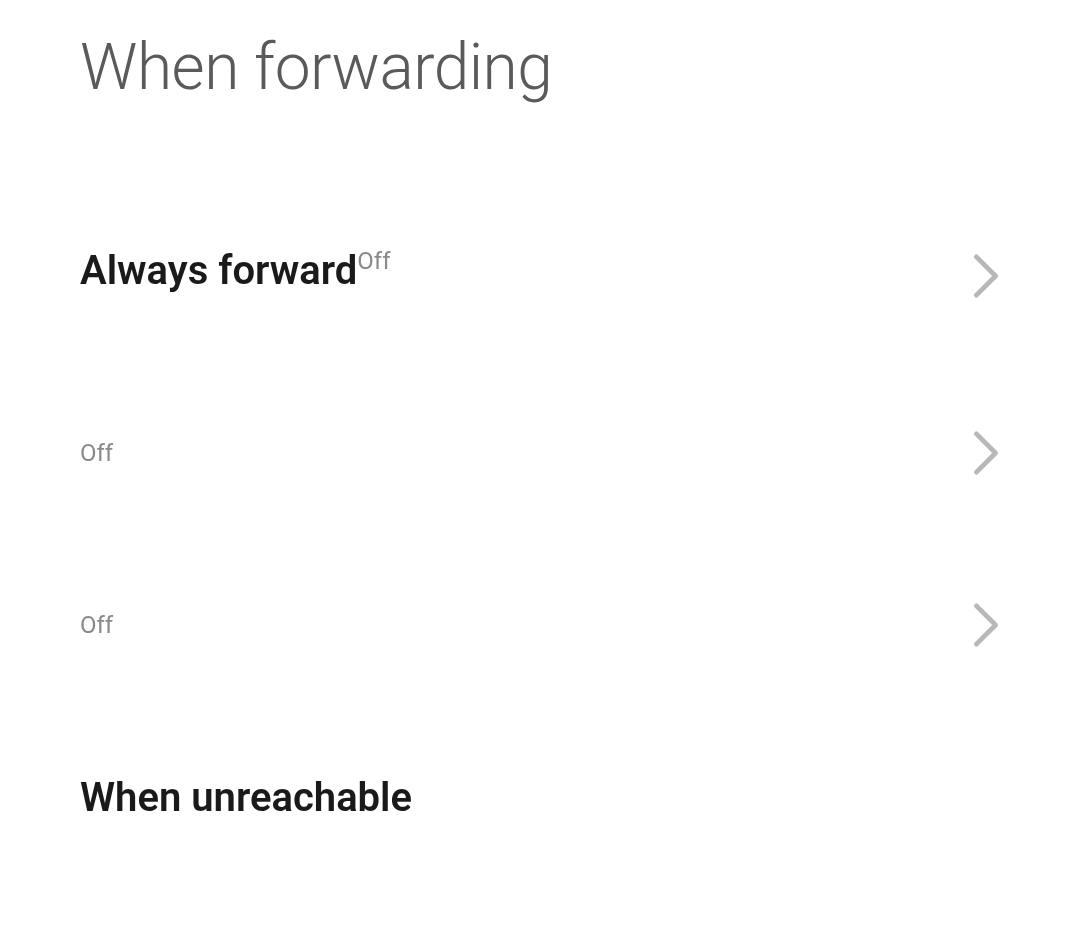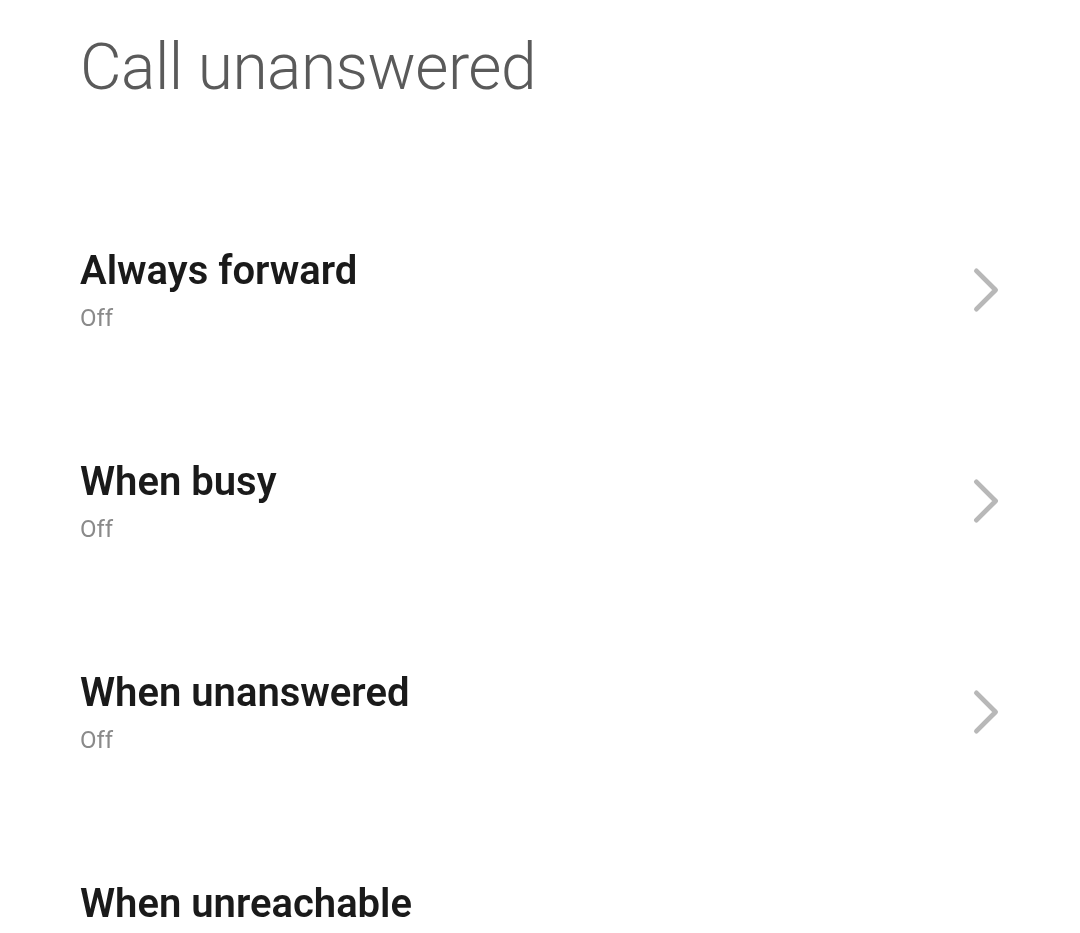--- a/index.html
+++ b/index.html
@@ -29,21 +29,21 @@
       justify-content: space-between;
       padding: 32px 80px 32px 80px;
       cursor: pointer;
       margin-bottom: 62px;
     }
     .settings-item:last-child {
       margin-bottom: 0;
     }
     .item-text {
       display: flex;
-      flex-direction: column;
+      flex-direction: row;
     }
     .item-title {
       font-size: 40px;
       font-weight: 600;
       color: #1a1a1a;
       margin-bottom: 10px;
     }
     .item-status {
       font-size: 24px;
       font-weight: 400;
@@ -54,51 +54,49 @@
     }
     .chevron svg {
       width: 28px;
       height: 46px;
       display: block;
     }
   </style>
 </head>
 <body>
 
-<h1 class="page-title">Call unanswered</h1>
+<h1 class="page-title">When forwarding</h1>
 
 <div class="settings-list">
 
   <div class="settings-item">
     <div class="item-text">
       <div class="item-title">Always forward</div>
       <div class="item-status">Off</div>
     </div>
     <div class="chevron">
       <svg viewBox="0 0 14 24" fill="none">
           <path d="M2 2 L12 12 L2 22" stroke="#b8b8b8" stroke-width="2.5" stroke-linecap="round" stroke-linejoin="round"></path>
         </svg>
     </div>
   </div>
 
   <div class="settings-item">
     <div class="item-text">
-      <div class="item-title">When busy</div>
       <div class="item-status">Off</div>
     </div>
     <div class="chevron">
       <svg viewBox="0 0 14 24" fill="none">
           <path d="M2 2 L12 12 L2 22" stroke="#b8b8b8" stroke-width="2.5" stroke-linecap="round" stroke-linejoin="round"></path>
         </svg>
     </div>
   </div>
 
   <div class="settings-item">
     <div class="item-text">
-      <div class="item-title">When unanswered</div>
       <div class="item-status">Off</div>
     </div>
     <div class="chevron">
       <svg viewBox="0 0 14 24" fill="none">
           <path d="M2 2 L12 12 L2 22" stroke="#b8b8b8" stroke-width="2.5" stroke-linecap="round" stroke-linejoin="round"></path>
         </svg>
     </div>
   </div>
 
   <div class="settings-item">

